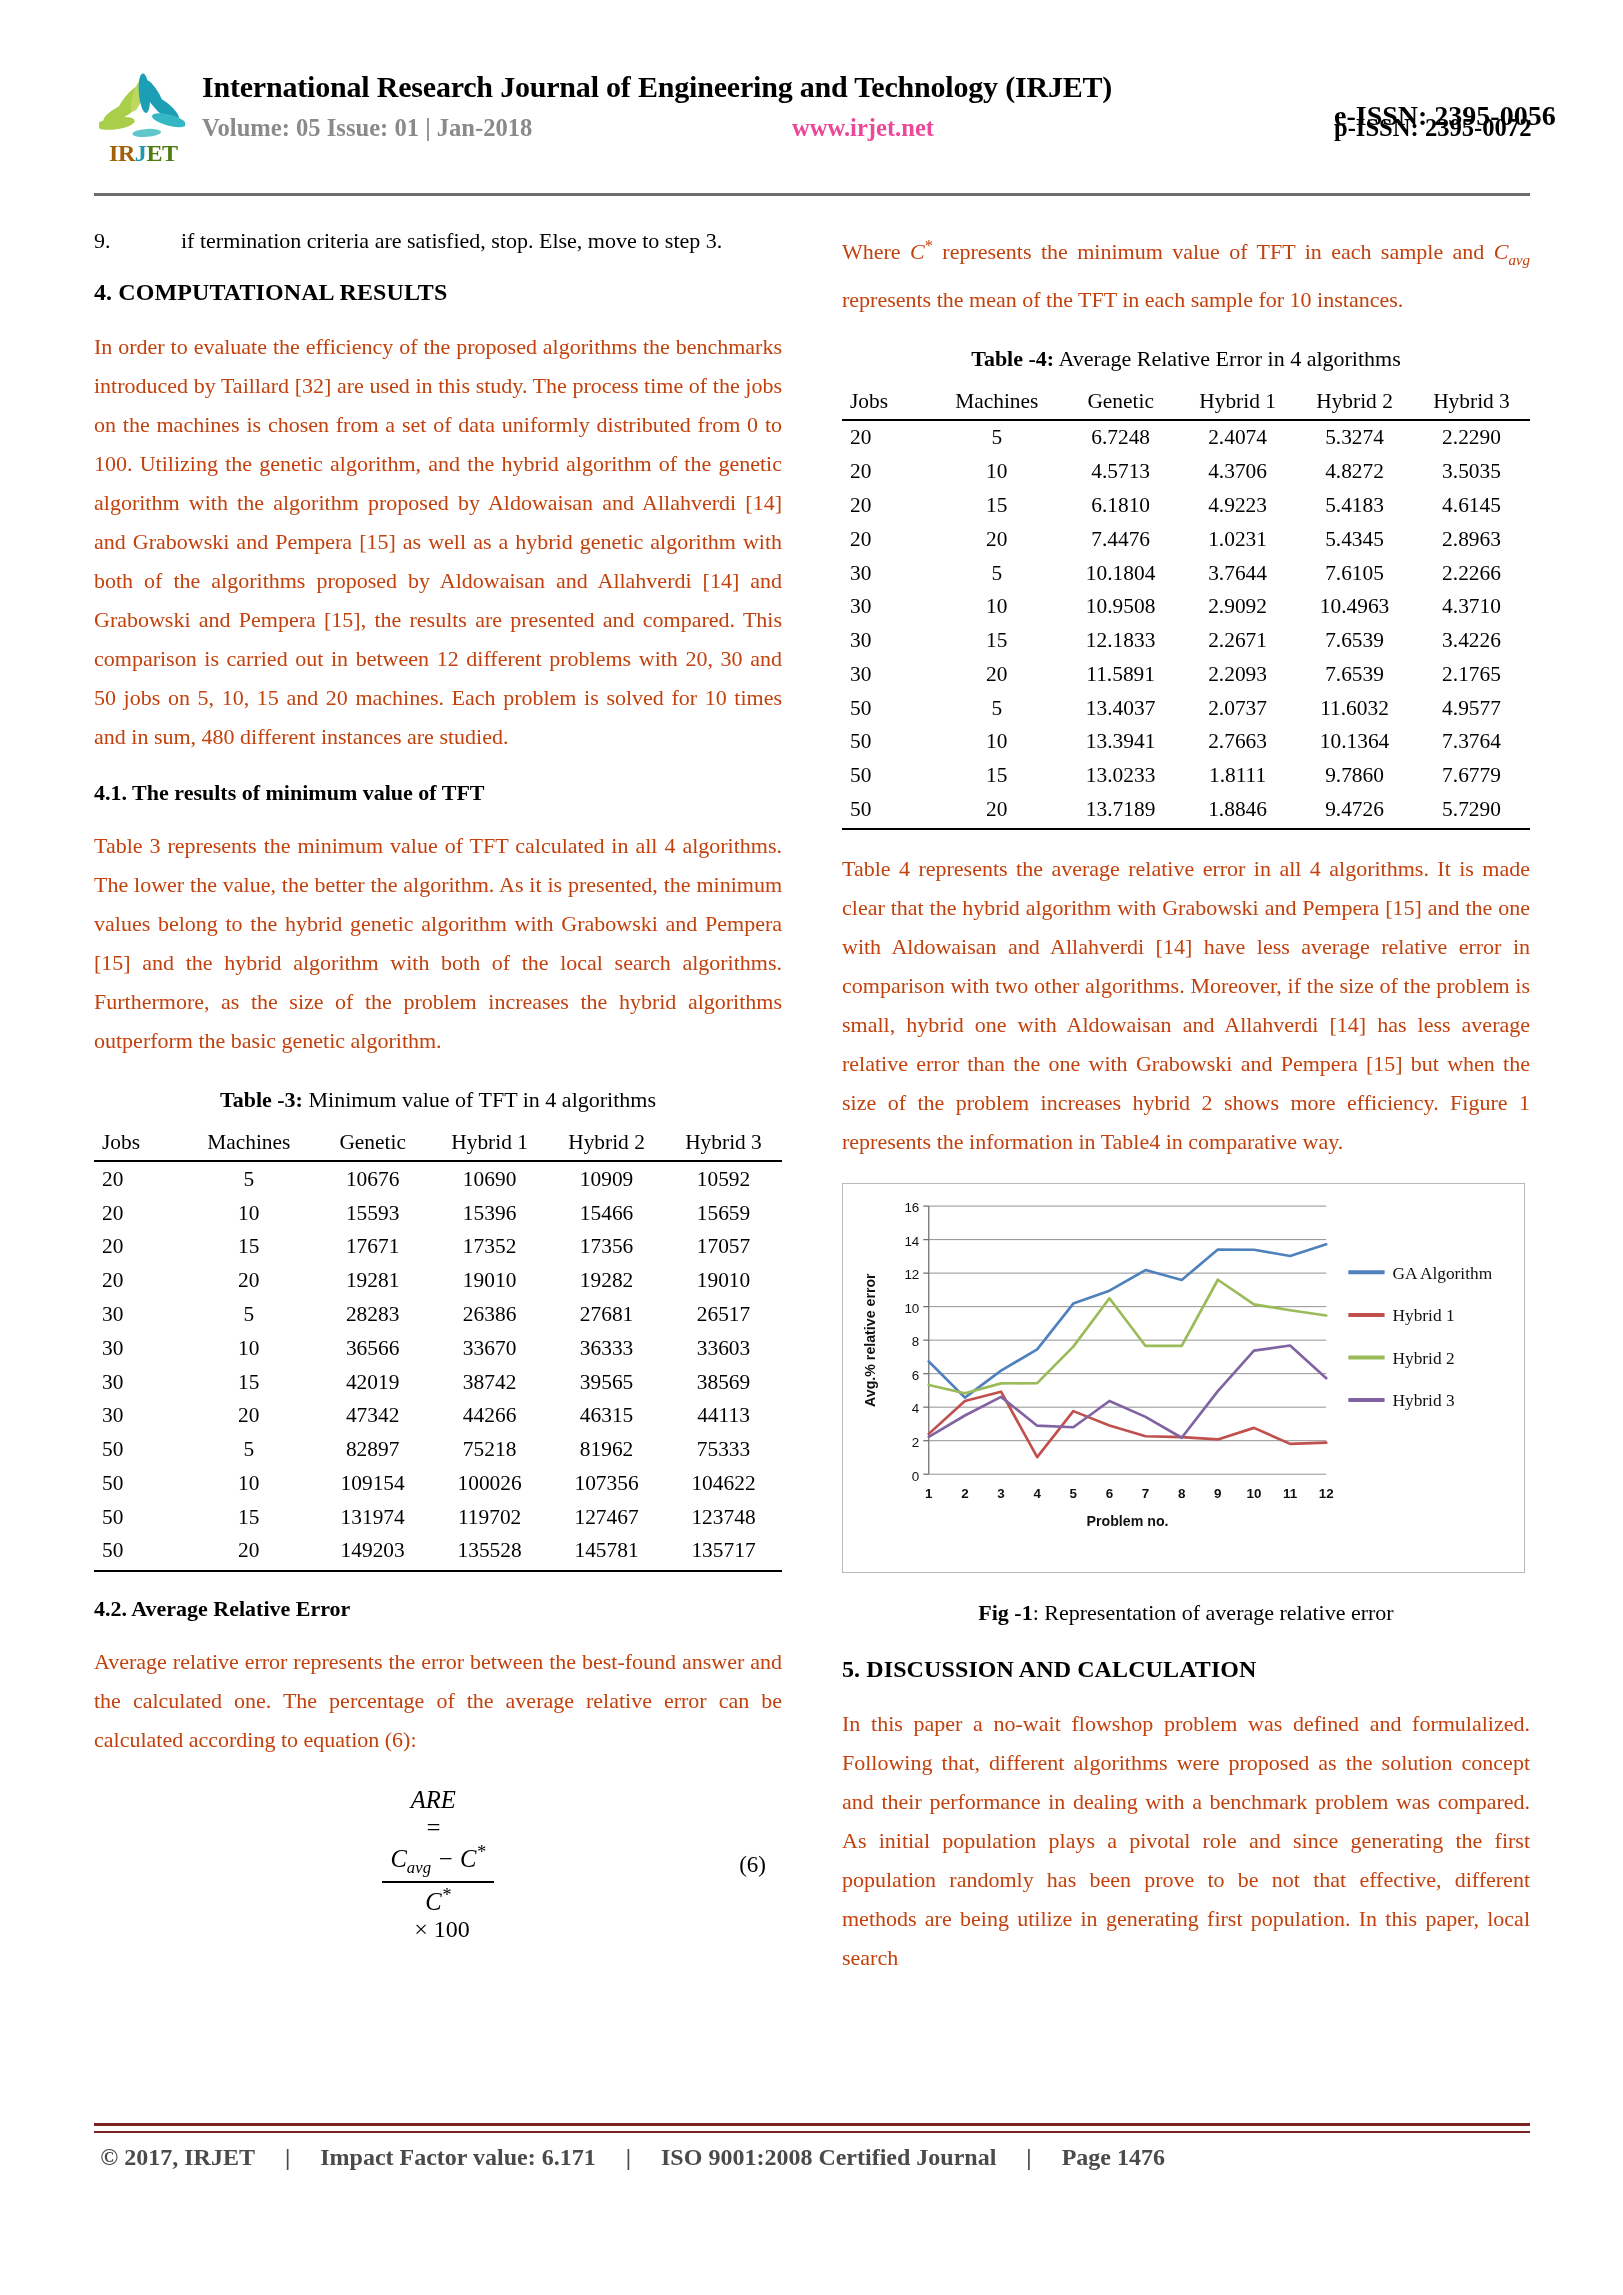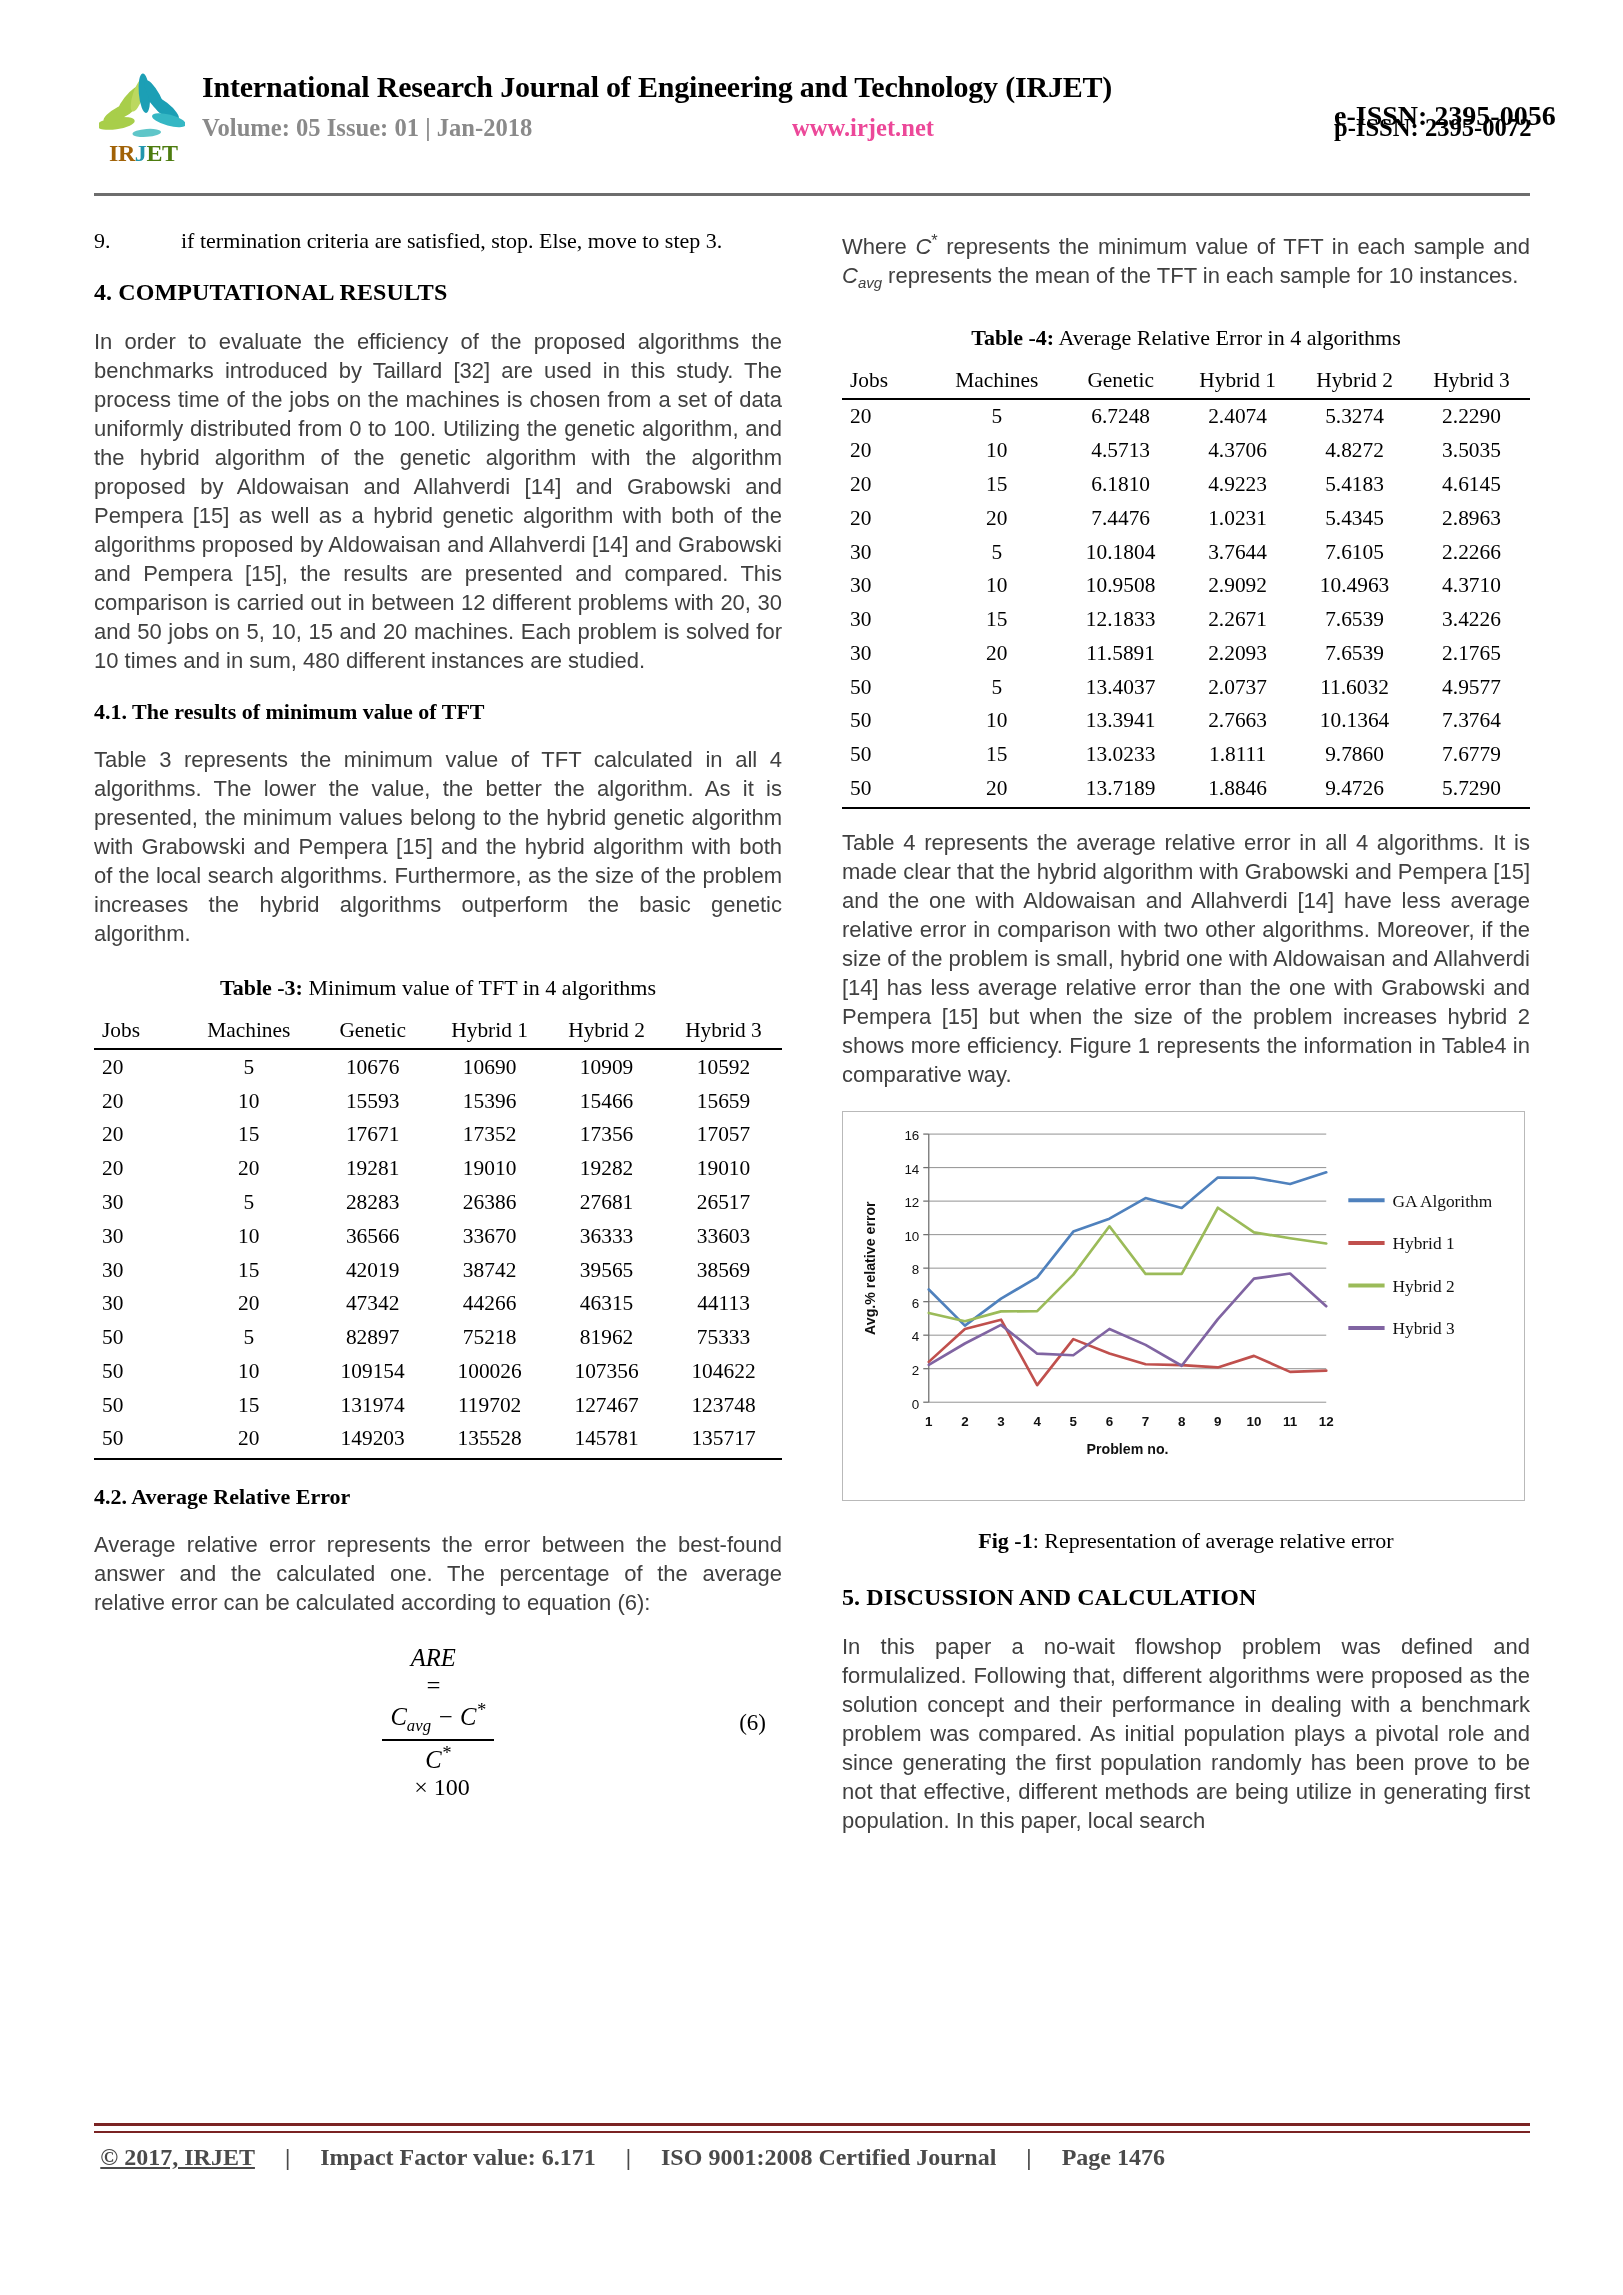--- a/index.html
+++ b/index.html
@@ -141,27 +141,27 @@
   
   .col {
     position: absolute;
     top: 226px;
     width: 688px;
   }
   .col-left  { left: 94px; }
   .col-right { left: 842px; }
 
   p.body, div.body {
-    font-family: Liberation Sans, sans-serif;
+    font-family: Liberation Serif, serif;
     font-size: 22px;
-    line-height: 29px;
+    line-height: 39px;
     text-align: justify;
     text-justify: inter-word;
     margin: 0 0 20.6px 0;
-    color: #404040;
+    color: #c2410c;
   }
   .h-section {
     font-family: "Liberation Serif", serif;
     font-weight: bold;
     font-size: 24px;
     margin: 24px 0 20.6px 0;
     letter-spacing: 0.1px;
   }
   .h-sub {
     font-family: "Liberation Serif", serif;
@@ -291,21 +291,21 @@
     width: 1436px;
     font-family: "Liberation Serif", serif;
     font-weight: bold;
     font-size: 24px;
     color: #4a4a4a;
     display: flex;
     align-items: baseline;
   }
   .footer .seg { white-space: nowrap; }
   .footer .sep { padding: 0 30px; }
-  .footer .copy { padding-left: 6.3px; text-decoration: underline; }
+  .footer .copy { padding-left: 6.3px; }
 </style>
 </head>
 <body>
 
 <div class="page">
 
   <div class="masthead">
 
     <div class="logo-block">
       <svg class="logo-fan" viewBox="0 0 108 92">

